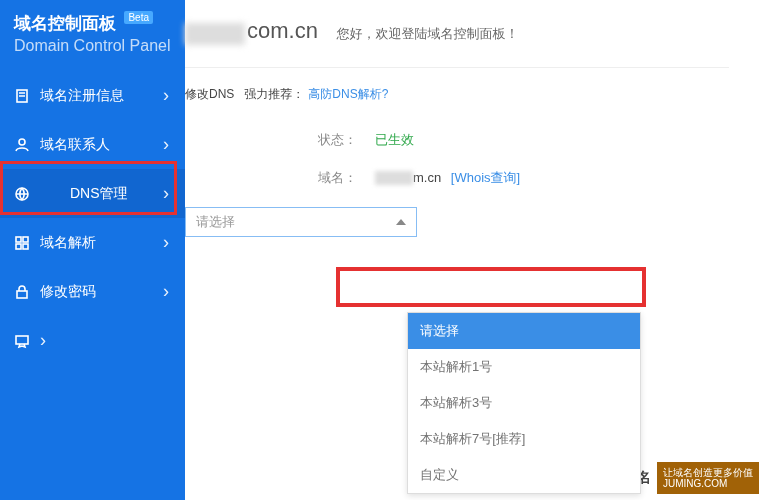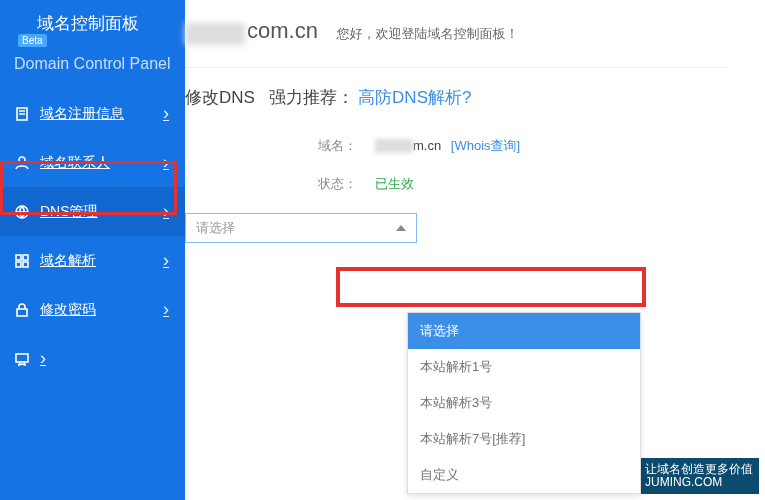--- a/index.html
+++ b/index.html
@@ -1,53 +1,53 @@
 <!DOCTYPE html>
 <html><head>
 <meta charset="utf-8">
 <style>
   * { margin: 0; padding: 0; box-sizing: border-box; font-family: "Microsoft YaHei", Arial, sans-serif; }
   body { width: 765px; height: 500px; background: #fff; overflow: hidden; position: relative; }
   .sidebar { width: 185px; height: 500px; background: #1573e4; float: left; color: #fff; }
   .brand { padding: 12px 14px 16px; }
-  .brand-title { font-size: 17px; font-weight: normal; display: inline-block; margin-left: 23px; }
+  .brand-title { font-size: 17px; font-weight: bold; display: inline-block; }
   .beta { background: #47a9ff; font-size: 10px; padding: 1px 4px; border-radius: 2px; margin-left: 4px; vertical-align: top; text-align: right; }
   .brand-sub { font-size: 16px; opacity: .75; margin-top: 2px; }
-  .nav-item { display: flex; align-items: center; padding: 14px 16px 14px 14px; cursor: pointer; position: relative; text-decoration: underline; }
-  .nav-item.active { background: #1166d0; }
+  .nav-item { display: flex; align-items: center; padding: 14px 16px 14px 14px; cursor: pointer; position: relative; }
+  .nav-item.active { background: #1166d0; gap: 30px; }
   .nav-icon { width: 16px; height: 16px; margin-right: 10px; display:flex; align-items:center; justify-content:center; }
   .nav-icon svg { stroke:#fff; fill:none; stroke-width:1.6; }
   .nav-label { flex:1; font-size: 14px; }
   .chevron { font-size: 18px; opacity:.9; }
   .hl { position:absolute; border:3px solid #e53131; pointer-events:none; }
   .hl1 { left:0; top:161px; width:177px; height:54px; }
   .hl2 { left:336px; top:267px; width:310px; height:40px; border-width:4px;}
   .main { margin-left:113px; padding:0 16px 0 20px; }
   .header { padding:18px 0 22px; border-bottom:1px solid #eee; margin-right:20px; }
   .domain-text { font-size:22px; color:#555; }
   .domain-blur { display:inline-block; width:60px; height:22px; background:#ddd; filter:blur(3px); vertical-align:middle; margin-right:2px;}
   .welcome { font-size:13px; color:#666; margin-left:14px; }
-  .section-bar { padding:18px 0; font-size:17px; color:#444; }
+  .section-bar { padding:18px 0; font-size:12px; color:#444; }
   .section-bar a { color:#3a8ee6; text-decoration:none; margin-left:4px;}
   .form-row { display:flex; align-items:center; padding:10px 0; }
   .form-label { width:190px; text-align:right; color:#888; font-size:13px; padding-right:18px;}
   .form-value { font-size:13px; color:#444; }
   .val-blur { display:inline-block; width:38px; height:14px; background:#ddd; filter:blur(2px); vertical-align:middle;}
   .whois { color:#3a8ee6; margin-left:6px; text-decoration:none;}
   .status-ok { color:#2fa84a; }
   .select-box { width:232px; height:30px; border:1px solid #87bdf4; background:#fff; display:flex; align-items:center; padding:0 10px; cursor:pointer; position:relative;}
   .select-placeholder { color:#999; font-size:13px; flex:1;}
   .tri-up { width:0;height:0;border-left:5px solid transparent;border-right:5px solid transparent;border-bottom:6px solid #888;}
   .dropdown { position:absolute; left:407px; top:312px; width:234px; background:#fff; border:1px solid #ddd; box-shadow:0 2px 6px rgba(0,0,0,.12); z-index:5;}
   .dd-item { padding:9px 12px; font-size:13px; color:#737373; cursor:pointer;}
   .dd-item.sel { background:#3a8ee6; color:#fff; }
   .watermark { position:absolute; right:6px; bottom:6px; display:flex; align-items:center; gap:6px;}
   .wm-ring { width:22px; height:22px; border:3px solid #2aa7d8; border-radius:50%; border-top-color:#f7b500; transform:rotate(30deg);}
   .wm-txt { font-size:14px; font-weight:bold; color:#444;}
-  .wm-sub { background:#0c4a6e; color:#fff; font-size:12px; padding:5px 6px; line-height:1.1;}
+  .wm-sub { background:#a16207; color:#fff; font-size:10px; padding:5px 6px; line-height:1.1;}
 </style>
 </head>
 <body>
 
 <div class="sidebar">
   <div class="brand">
     <span class="brand-title">域名控制面板</span>
     <span class="beta">Beta</span>
     <div class="brand-sub">Domain Control Panel</div>
   </div>
@@ -120,30 +120,30 @@
     <span class="domain-blur"></span><span class="domain-text">com.cn</span>
     <span class="welcome">您好，欢迎登陆域名控制面板！</span>
   </div>
 
   <div class="section-bar">
     <span>修改DNS</span>&nbsp;&nbsp;
     <span>强力推荐：</span><a href="#">高防DNS解析?</a>
   </div>
 
   <div class="form-row">
+    <div class="form-label">状态：</div>
+    <div class="form-value status-ok">已生效</div>
+  </div>
+
+  <div class="form-row">
     <div class="form-label">域名：</div>
     <div class="form-value">
       <span class="val-blur"></span><span>m.cn</span>
       <a href="#" class="whois">[Whois查询]</a>
     </div>
-  </div>
-
-  <div class="form-row">
-    <div class="form-label">状态：</div>
-    <div class="form-value status-ok">已生效</div>
   </div>
 
   <div class="form-row">
     <div class="select-box">
       <span class="select-placeholder">请选择</span>
       <span class="tri-up"></span>
     </div>
   </div>
 </div>
 

